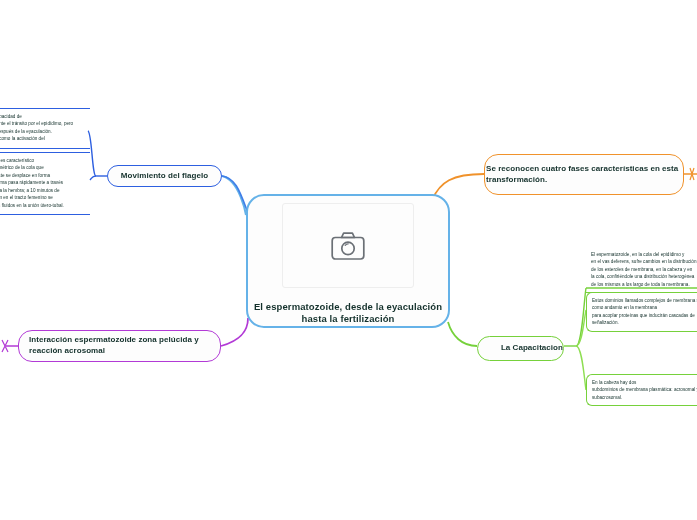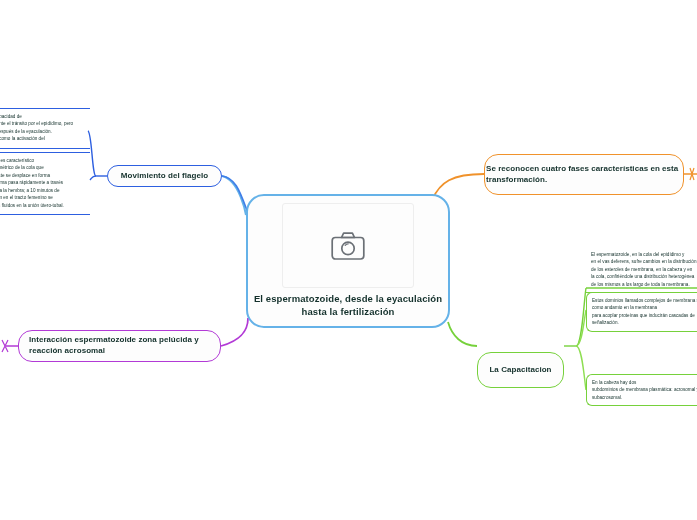--- a/index.html
+++ b/index.html
@@ -35,21 +35,21 @@
     top: 194px;
     width: 204px;
     height: 134px;
     box-sizing: border-box;
     background: #fdfdfd;
     border: 2px solid #65b2e8;
     border-radius: 18px;
     display: flex;
     flex-direction: column;
     align-items: center;
-    justify-content: flex-start;
+    justify-content: space-between;
     padding-top: 7px;
     z-index: 5;
   }
   .central-img {
     width: 130px;
     height: 83px;
     background: #fdfdfd;
     border: 1px solid #eeeeee;
     border-radius: 3px;
     display: flex;
@@ -103,25 +103,25 @@
   #node-interaccion {
     left: 18px;
     top: 330px;
     width: 203px;
     height: 32px;
     border: 1.6px solid #b23ad6;
     padding: 12px 10px;
   }
   #node-capacitacion {
     left: 477px;
-    top: 352px;
+    top: 336px;
     width: 87px;
-    height: 36px;
+    height: 25px;
     border: 1.6px solid #76d13b;
-    justify-content: center;
+    justify-content: flex-end;
     text-align: center;
   }
 
   
   .note {
     position: absolute;
     box-sizing: border-box;
     font-size: 4.6px;
     color: #14312c;
     line-height: 1.62;

